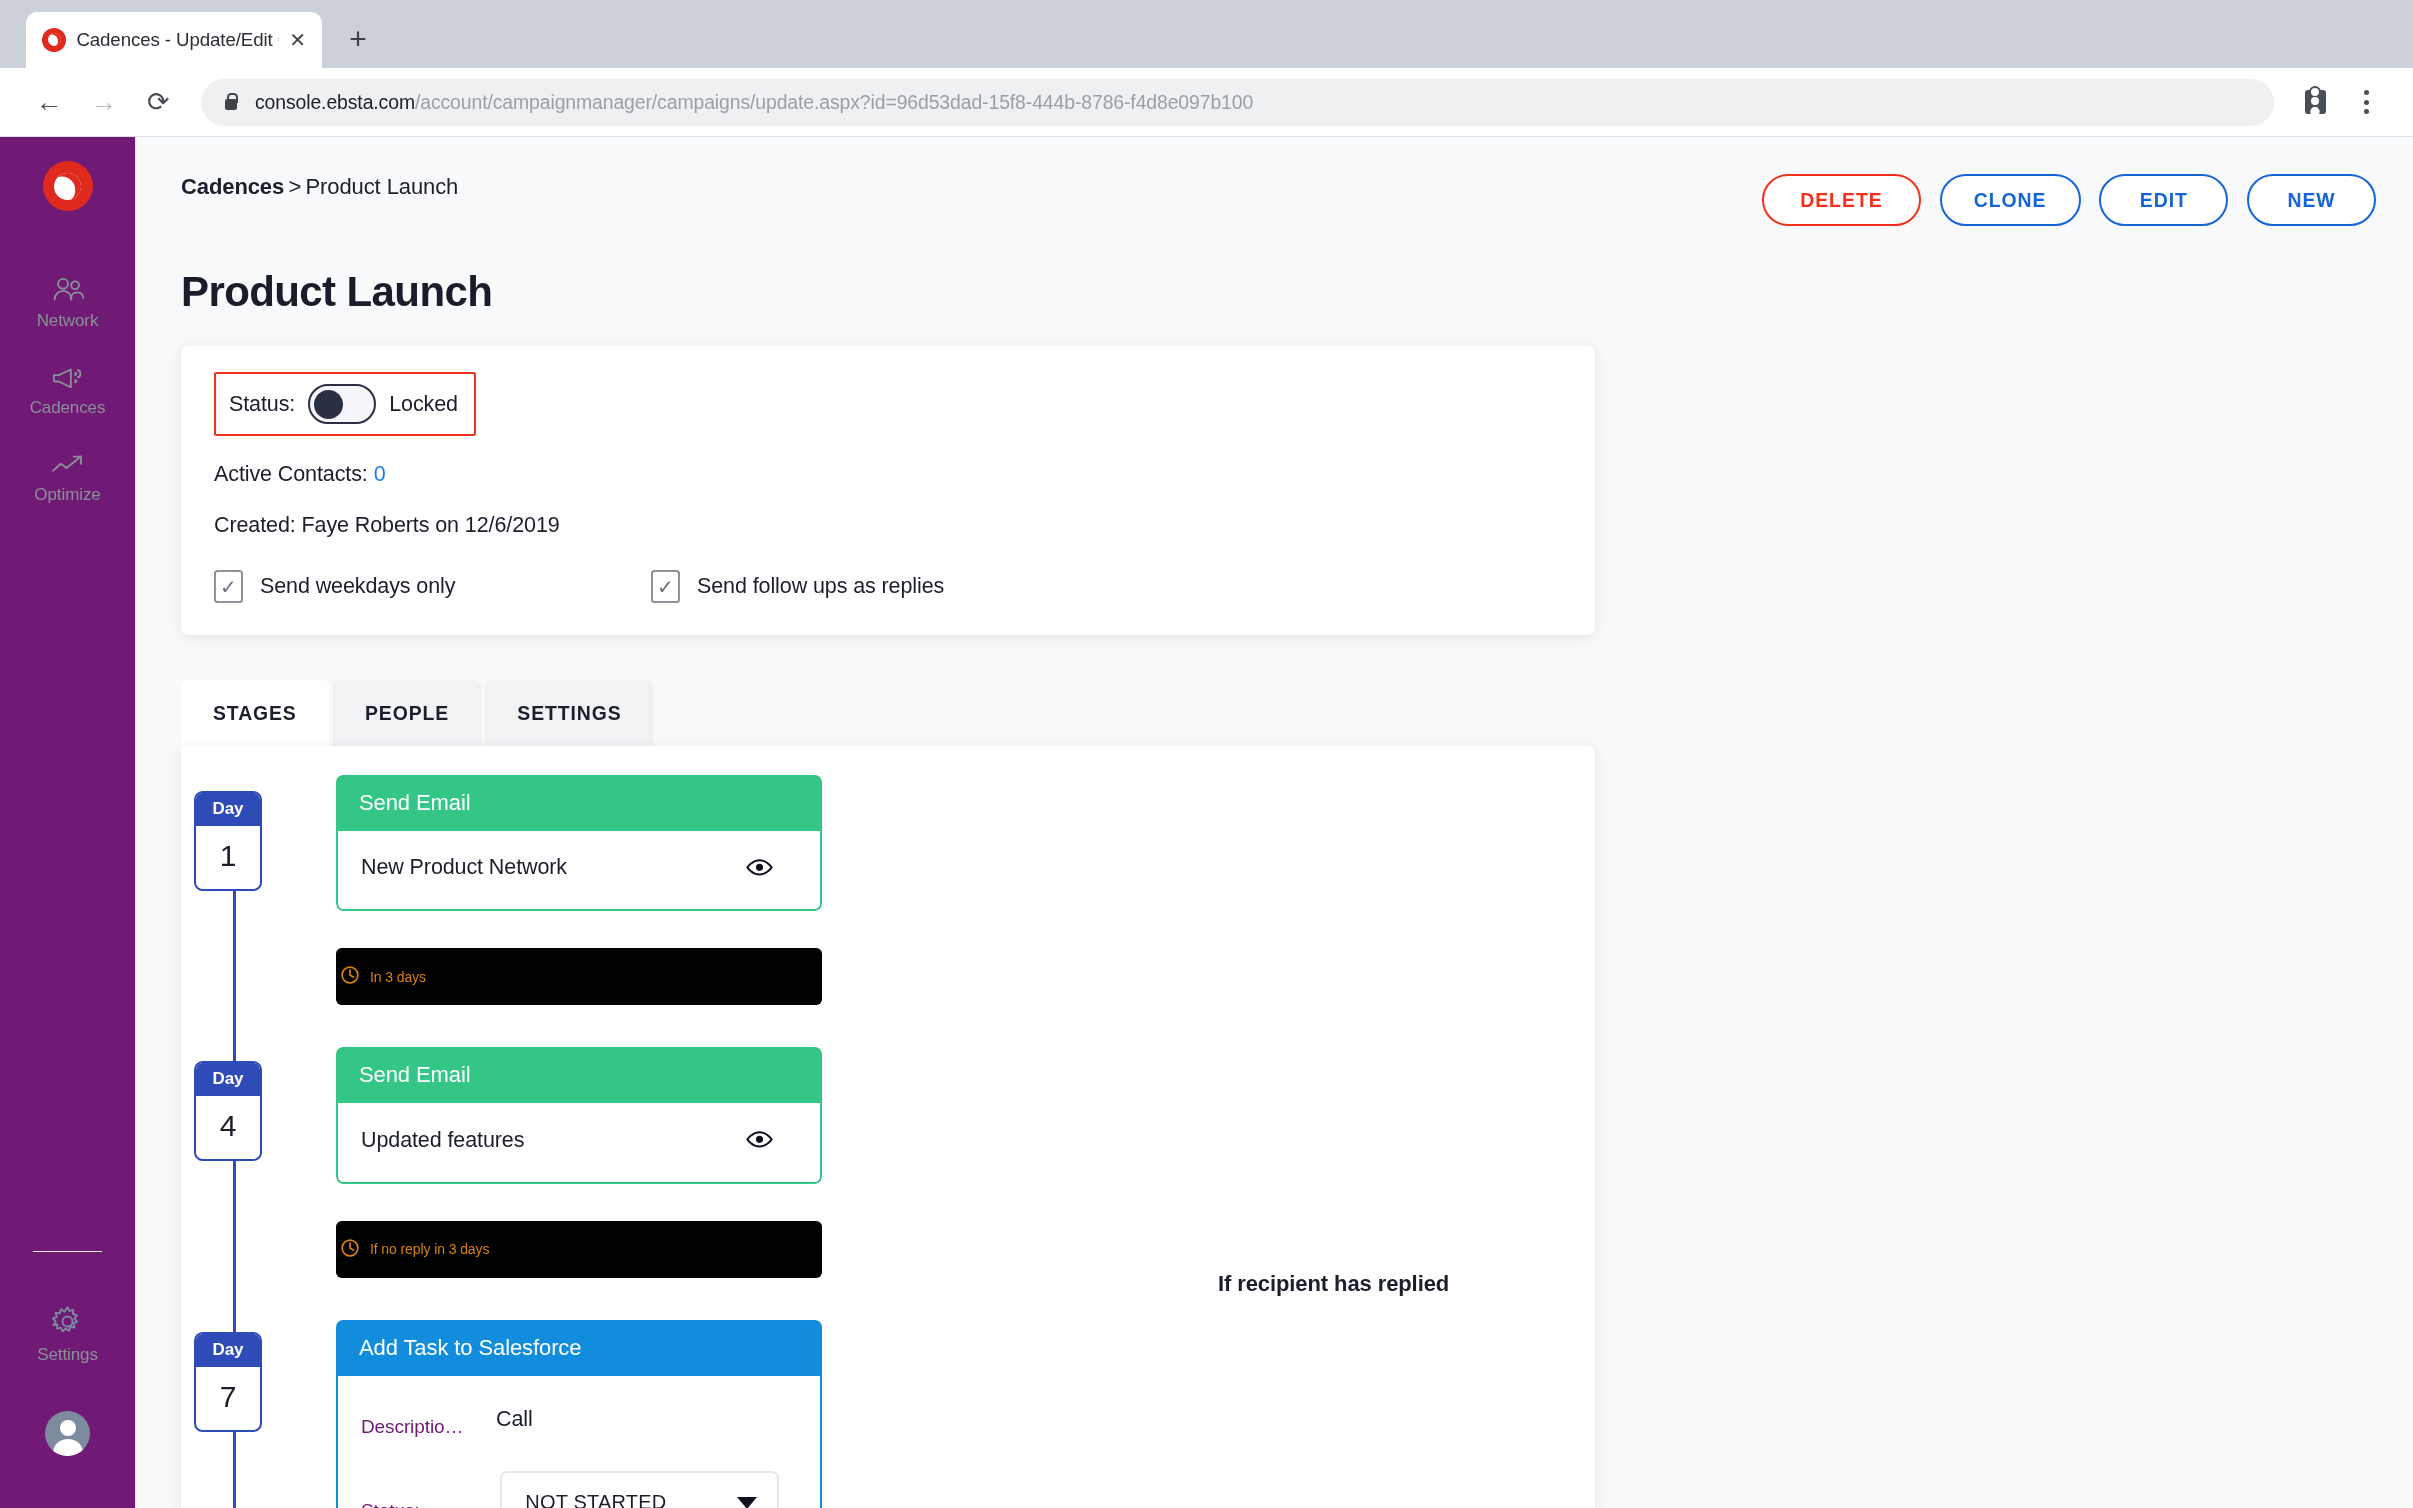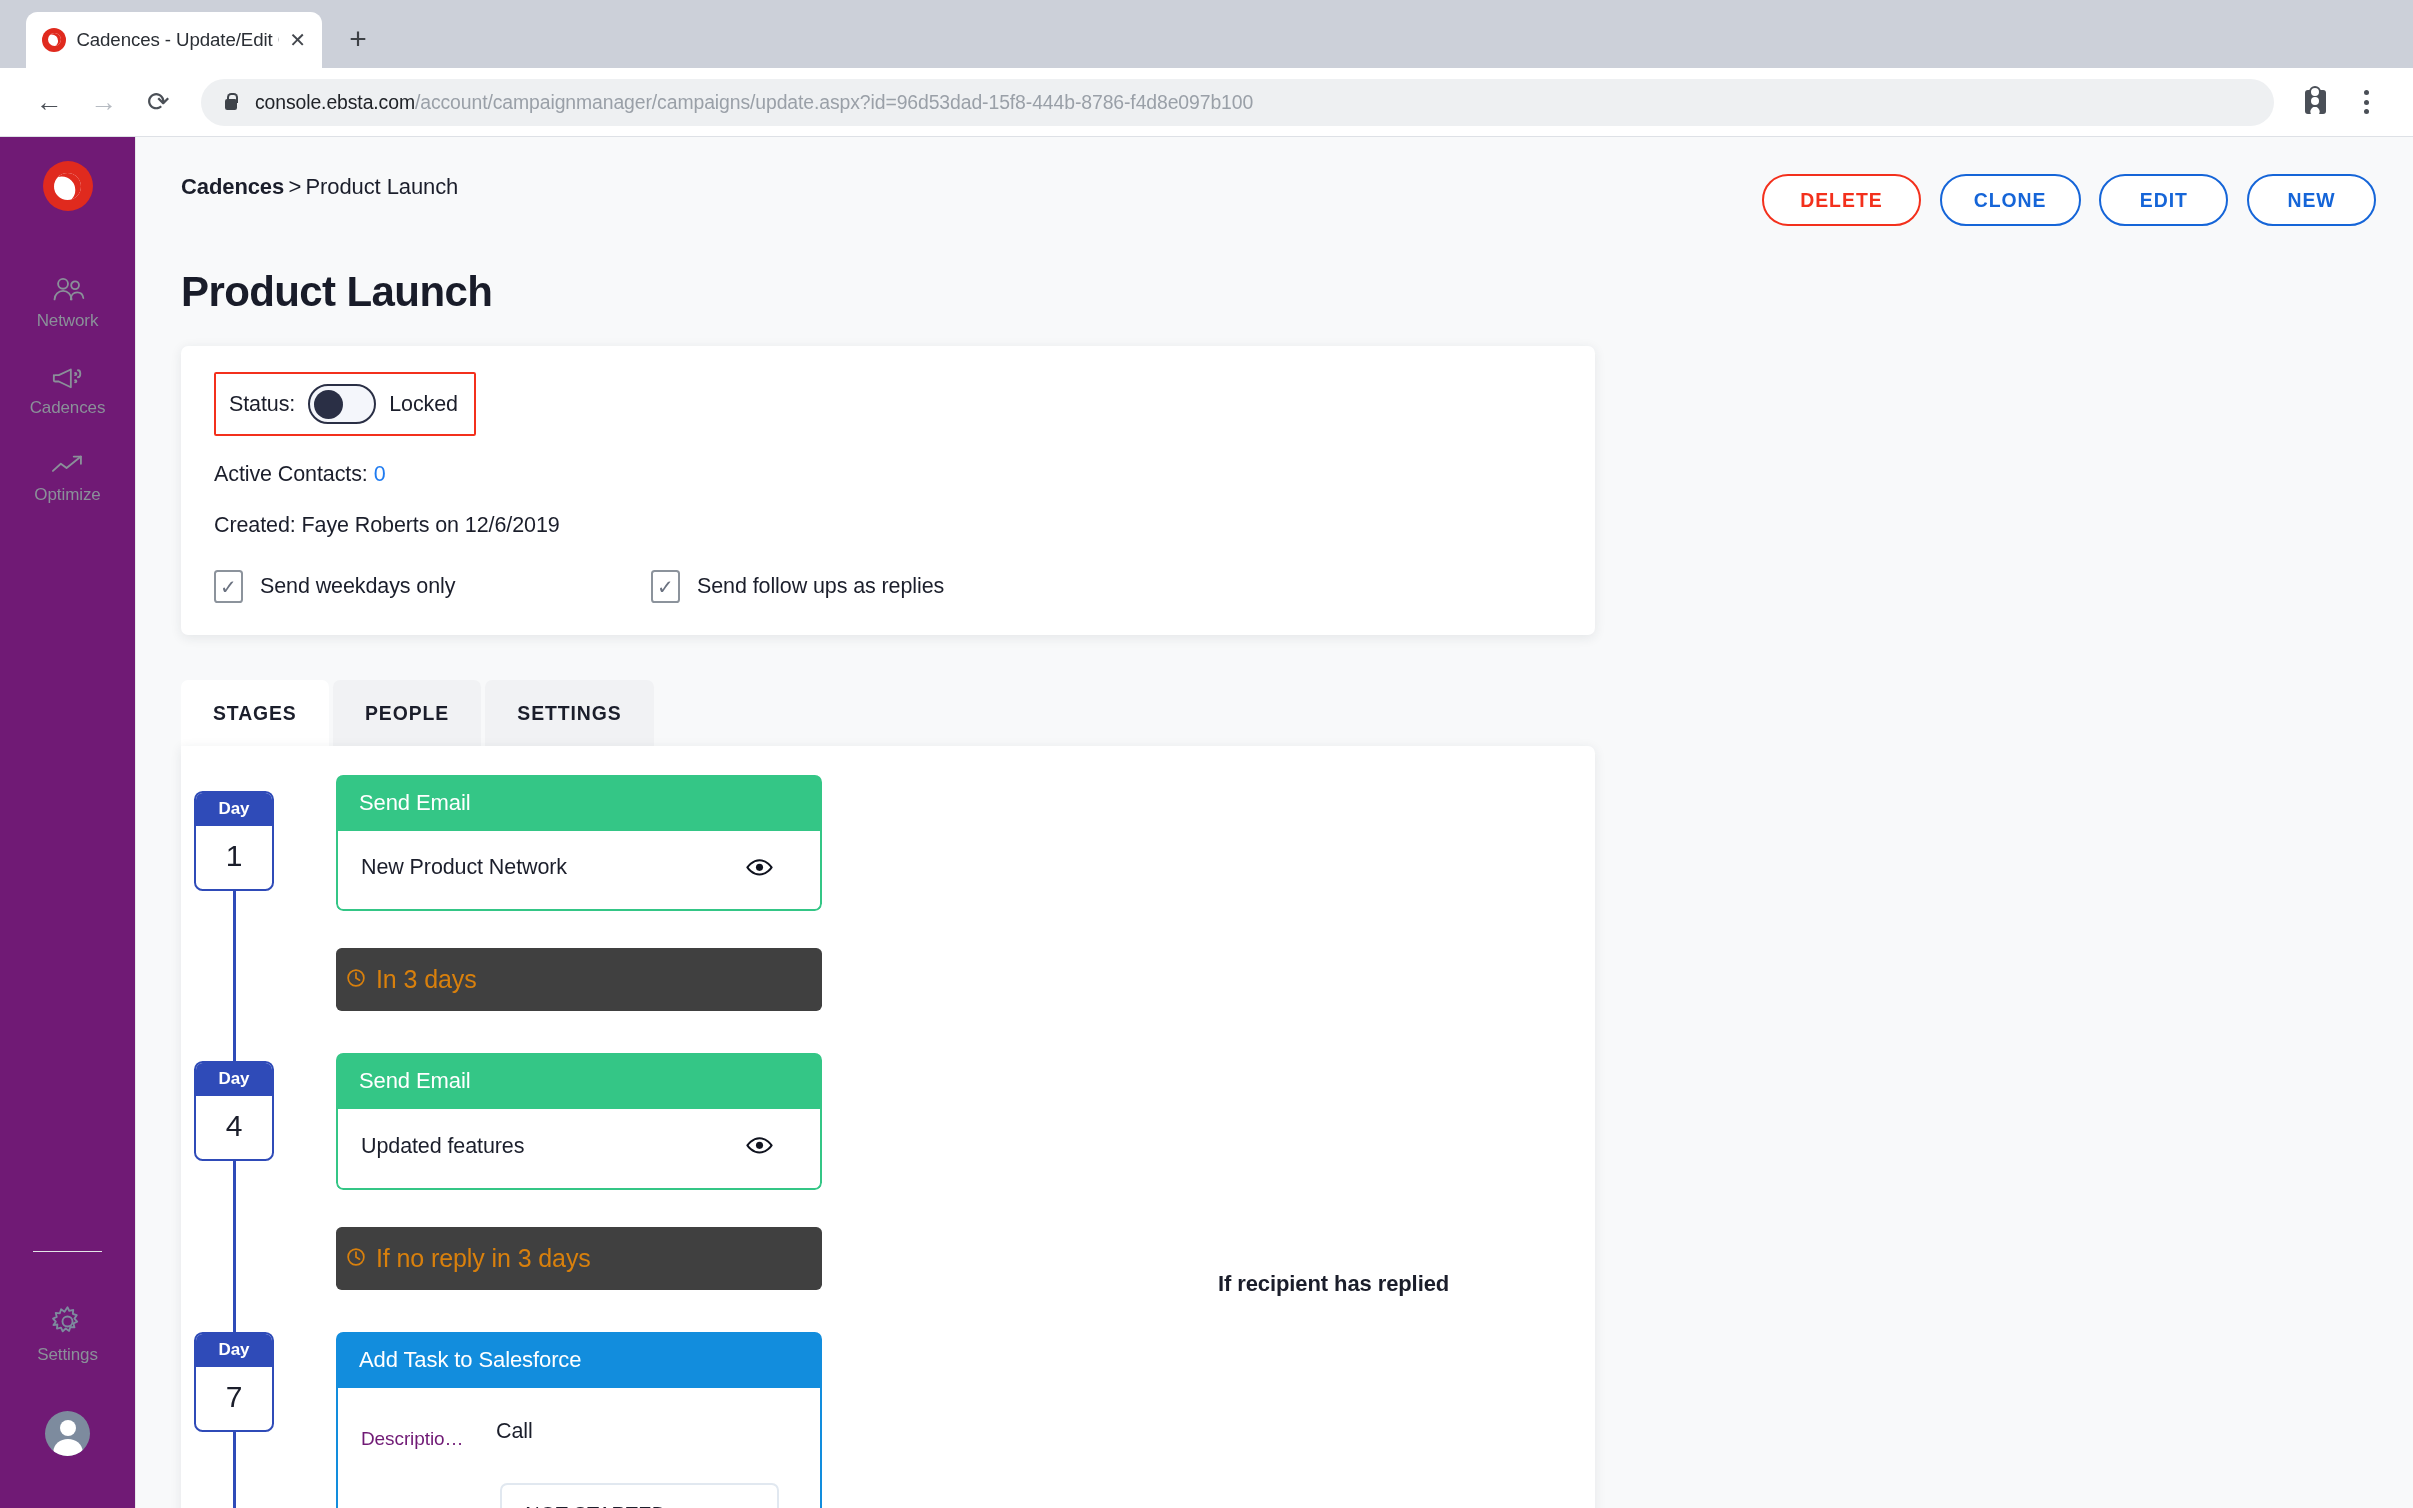--- a/index.html
+++ b/index.html
@@ -192,21 +192,21 @@
     border-radius: 0 7.2px 7.2px 7.2px; box-shadow: 0 2.2px 11.5px rgba(30,40,60,.09);
     padding: 29px 0 0 0; position: relative; height: 804px; overflow: hidden;
   }
   .stage-grid { display: flex; position: relative; }
 
   .rail { width: 155px; flex: none; position: relative; }
   .rail-line {
     position: absolute; left: 52px; width: 2.9px; background: #2f4bb8;
   }
   .daybadge {
-    width: 80px; margin-left: 13px; border: 2.2px solid #2f4bb8;
+    width: 68px; margin-left: 13px; border: 2.2px solid #2f4bb8;
     border-radius: 8.6px; background: #ffffff; overflow: hidden;
     position: absolute; z-index: 2;
   }
   .daybadge .dh {
     background: #2f4bb8; color: #ffffff; font-size: 17px; font-weight: 700;
     text-align: center; padding: 5.7px 0 7.2px; letter-spacing: -0.1px;
   }
   .daybadge .dn {
     font-size: 30px; color: #1b1e2b; text-align: center;
     padding: 13px 0 16px; letter-spacing: -0.4px;
@@ -225,23 +225,23 @@
   .stage-card .body {
     background: #ffffff; border: 2.2px solid #34c686; border-top: none;
     border-radius: 0 0 7.2px 7.2px; padding: 24.4px 23px 29px;
     display: flex; align-items: center; justify-content: space-between;
   }
   .stage-card.task .body { border-color: #128ddd; display: block; padding: 24.4px 23px 32px; }
   .email-subj { font-size: 21.5px; color: #1b1e2b; letter-spacing: -0.1px; }
   .eye { flex: none; margin-right: 24.4px; }
 
   .delay {
-    width: 486px; background: #404040; border-radius: 5.7px;
-    padding: 17px 10px; display: flex; align-items: center; gap: 10px;
-    color: #d9800c; font-size: 25px; letter-spacing: -0.1px;
+    width: 486px; background: #000000; border-radius: 5.7px;
+    padding: 17px 4px; display: flex; align-items: center; gap: 10px;
+    color: #d9800c; font-size: 14px; letter-spacing: -0.1px;
   }
   .clock { flex: none; }
 
   .frow { display: flex; align-items: center; margin-bottom: 7.2px; }
   .fname {
     width: 135px; font-size: 19px; color: #701a75; flex: none;
     letter-spacing: -0.1px; white-space: nowrap; overflow: hidden; margin-top: 16px;
   }
   .fval { font-size: 21.5px; color: #1b1e2b; letter-spacing: -0.1px; }
   .frow.sel { margin-top: 33px; }

